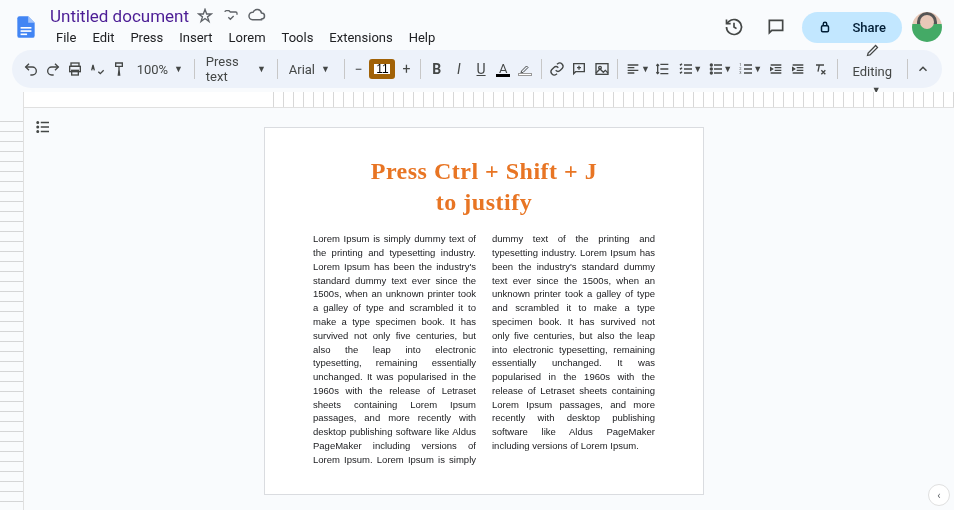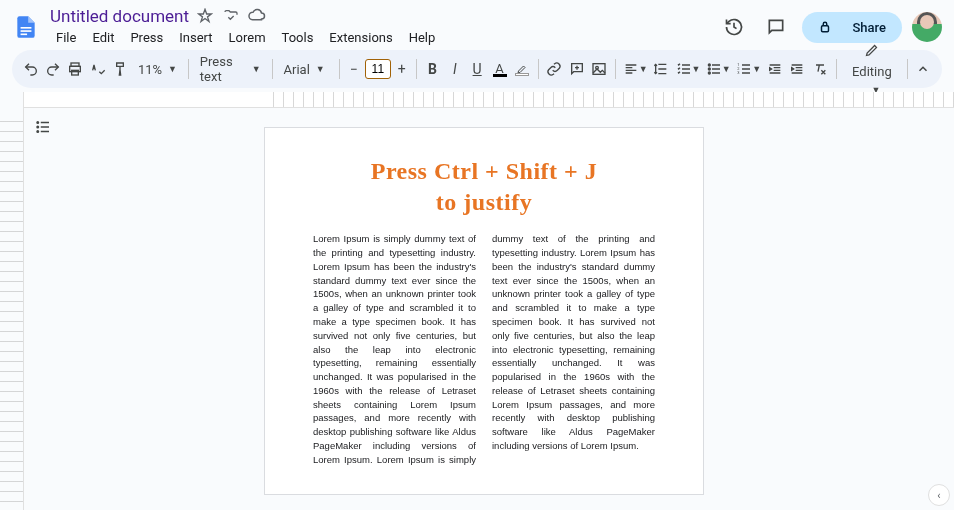--- a/index.html
+++ b/index.html
@@ -23,21 +23,21 @@
 .avatar::before{content:'';position:absolute;width:20px;height:12px;background:#555;border-radius:10px 10px 0 0;top:0;left:5px;}
 
 
 .toolbar-wrap { padding: 0 12px 4px 12px; }
 .toolbar { display: flex; align-items: center; background: #edf2fa; border-radius: 22px; padding: 2px 8px; gap: 1px; height: 38px; }
 .tb-btn { width: 26px; height: 26px; display: flex; align-items: center; justify-content: center; color: #444746; border-radius: 4px; cursor: pointer; font-size: 14px; }
 .tb-sep { width: 1px; height: 20px; background: #c7c7c7; margin: 0 4px; }
 .tb-sel { display: flex; align-items: center; gap: 4px; padding: 0 6px; height: 26px; font-size: 13px; color: #444746; cursor: pointer; }
 .tb-sel .chev { font-size: 9px; margin-left: 2px; }
 .fontsize { display: flex; align-items: center; gap: 2px; }
-.fontsize input { width: 26px; height: 20px; text-align: center; border: 1px solid #a16207; border-radius: 3px; font-size: 12px; background: #fff; }
+.fontsize input { width: 26px; height: 20px; text-align: center; border: 5px solid #a16207; border-radius: 3px; font-size: 12px; background: #fff; }
 .fontsize .pm { width: 18px; height: 20px; display: flex; align-items: center; justify-content: center; cursor: pointer; font-size: 14px; color: #444746; }
 .color-under { display: flex; flex-direction: column; align-items: center; gap: 0; }
 .color-under .bar { width: 14px; height: 3px; background: #000; margin-top: -2px; }
 .color-under.red .bar { background: #e8432e; }
 .spacer { flex: 1; }
 .edit-pill { display: flex; align-items: center; gap: 6px; padding: 4px 10px; border-radius: 4px; font-size: 13px; color: #444746; flex-direction: column; }
 .chev-up { width: 26px; height: 26px; display: flex; align-items: center; justify-content: center; color: #444746; cursor: pointer; }
 
 
 .workspace { flex: 1; display: flex; position: relative; overflow: hidden; }
@@ -149,21 +149,21 @@
             <path d="M4 14l2-8 2 8M5 11h3"></path>
             <path d="M14 16l3 3 5-5"></path>
           </svg>
         </span>
   <span class="tb-btn">
           <svg width="16" height="16" viewBox="0 0 24 24" fill="none" stroke="#444746" stroke-width="2">
             <path d="M7 3h10v5H7zM12 8v5l-1 8h2l-1-8"></path>
           </svg>
         </span>
   <div class="tb-sel">
-          <span>11%</span>
+          <span>100%</span>
           <span class="chev">▼</span>
         </div>
   <span class="tb-sep"></span>
   <div class="tb-sel" style="width:86px">
           <span>Press text</span>
           <span class="chev">▼</span>
         </div>
   <span class="tb-sep"></span>
   <div class="tb-sel" style="width:66px">
           <span>Arial</span>

